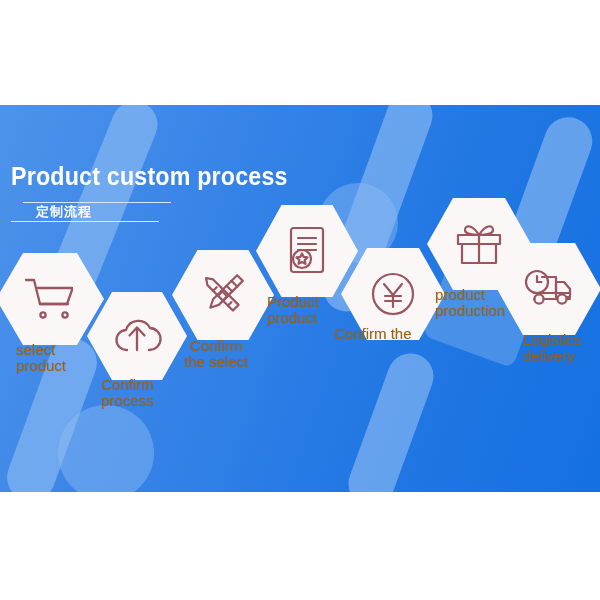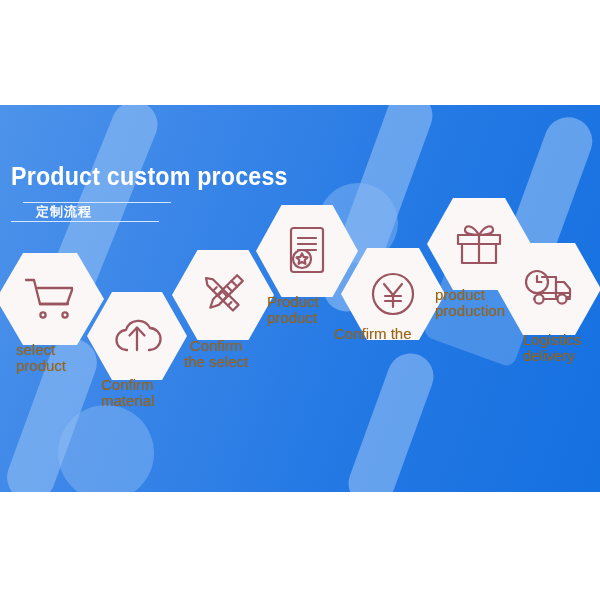--- a/index.html
+++ b/index.html
@@ -93,21 +93,21 @@
   <div class="node" style="left:87px; top:292px;">
     <div class="hex" style="width:100px; height:88px;">
       <svg width="52" height="40" viewBox="0 0 52 40" fill="none" stroke="#9b5560" stroke-width="2.3" stroke-linecap="round" stroke-linejoin="round">
         <path d="M16 34 a10 10 0 0 1 -1 -20 a13 13 0 0 1 24 -2 a9 9 0 0 1 -1 22"></path>
         <path d="M26 34 V12"></path>
         <path d="M18.5 19.5 L26 11.5 L33.5 19.5"></path>
       </svg>
     </div>
     <div class="label" style="left:14px; top:85px;">
       <span>Confirm</span><br>
-      <span>material</span>
+      <span>process</span>
     </div>
   </div>
 
   <div class="node" style="left:172px; top:250px;">
     <div class="hex" style="width:102px; height:90px;">
       <svg width="52" height="52" viewBox="0 0 52 52" fill="none" stroke="#9b5560" stroke-width="2.2" stroke-linecap="round" stroke-linejoin="round">
         <g transform="rotate(45 26 26)">
           <path d="M22 2 h8 v34 l-4 8 l-4 -8 z"></path>
           <path d="M22 10 h8 M22 17 h8 M22 24 h8"></path>
         </g>

